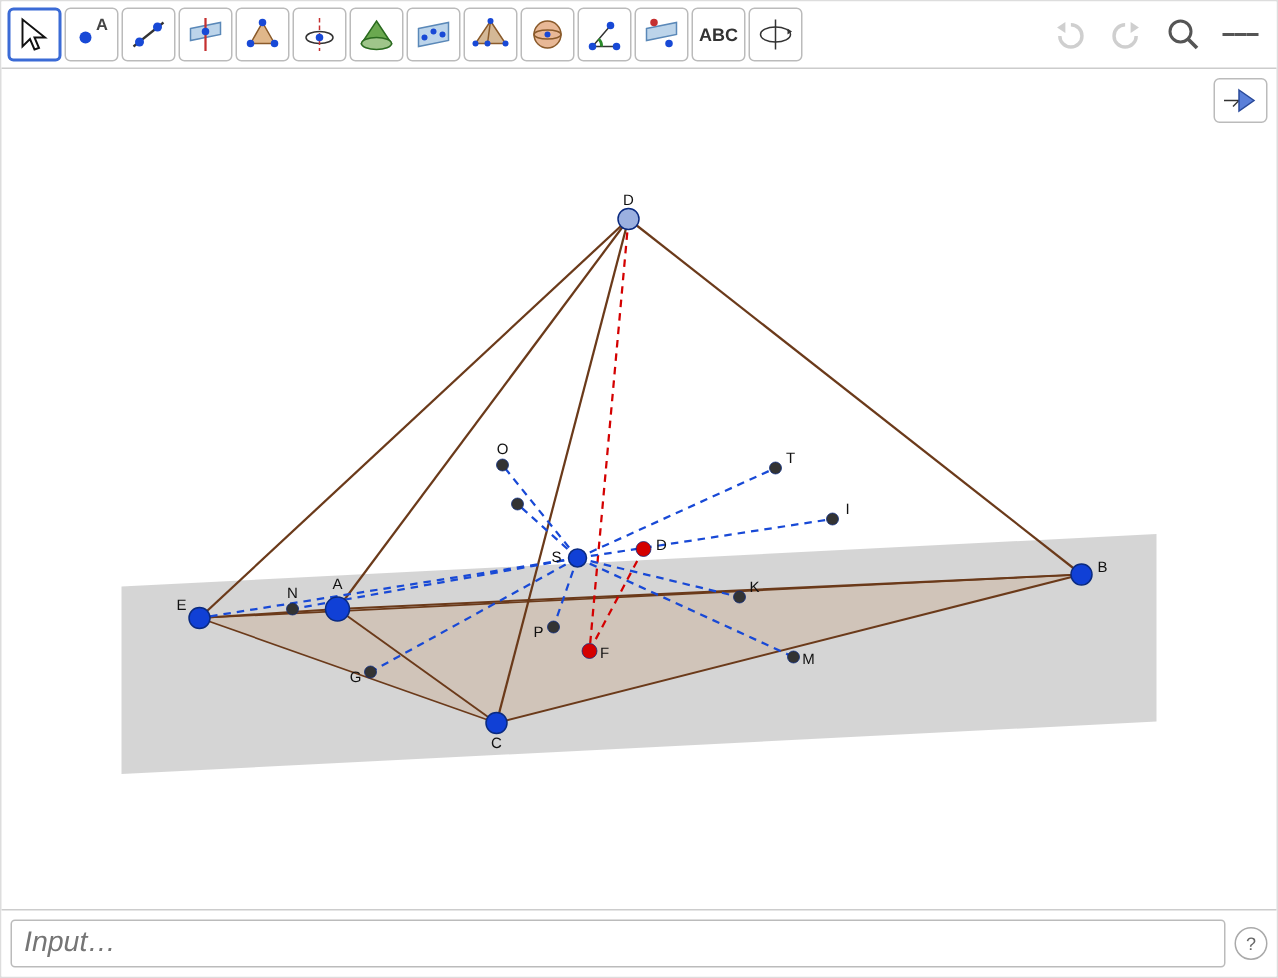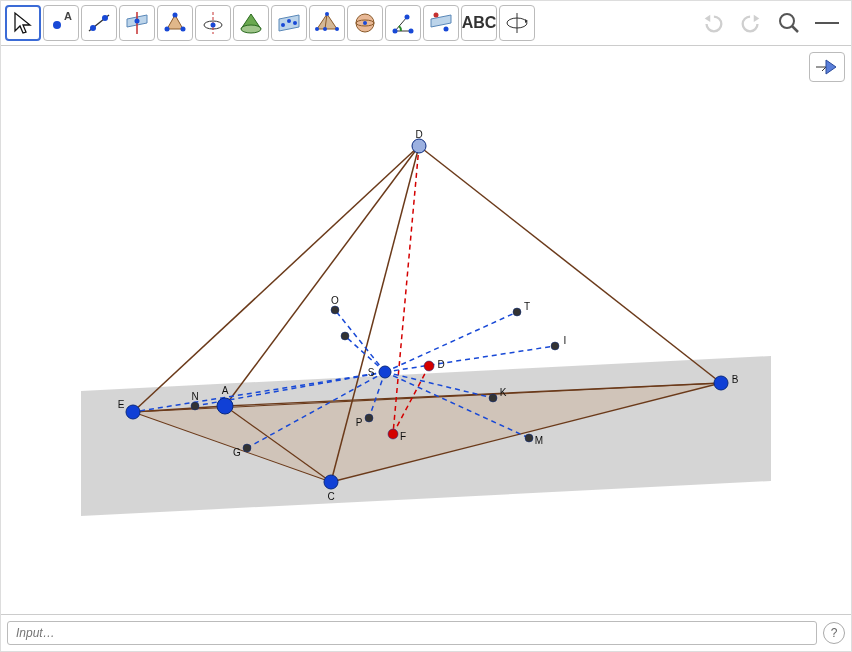--- a/index.html
+++ b/index.html
@@ -10,23 +10,23 @@
 .tool svg{width:28px;height:28px}
 .spacer{flex:1}
 .right-tools{display:flex;align-items:center;gap:14px;padding-right:8px}
 .right-tools .icon{width:24px;height:24px;display:flex;align-items:center;justify-content:center;cursor:pointer;color:#666}
 .right-tools .icon.disabled{opacity:.4;cursor:default}
 .hamburger div{width:20px;height:2px;background:#555;margin:3px 0}
 .canvas-wrap{flex:1;position:relative;overflow:hidden}
 .axes-toggle{position:absolute;top:6px;right:6px;width:34px;height:28px;border:1px solid #bbb;border-radius:4px;background:#fff;display:flex;align-items:center;justify-content:center;cursor:pointer}
 .pt-label{position:absolute;font-size:10px;color:#111;white-space:nowrap;transform:translate(-50%,-50%)}
 .inputbar{display:flex;align-items:center;border-top:1px solid #ccc;padding:6px;gap:6px;background:#fff}
-.inputbar input{flex:1;border:1px solid #bbb;border-radius:3px;padding:4px 8px;font-size:12px;color:#666;font-style:italic}
+.inputbar input{flex:1;border:1px solid #bbb;border-radius:3px;padding:4px 8px;font-size:19px;color:#666;font-style:italic}
 .help{width:20px;height:20px;border:1px solid #aaa;border-radius:50%;display:flex;align-items:center;justify-content:center;font-size:12px;color:#666;cursor:pointer}
-.abc-txt{font-size:16px;font-weight:bold;color:#333}
+.abc-txt{font-size:12px;font-weight:bold;color:#333}
 </style>
 </head>
 <body>
 
 <div class="app">
 
   <div class="toolbar">
     <div id="tools-host" style="display: flex; gap: 2px;">
         <div class="tool active">
           <svg viewBox="0 0 28 28">

